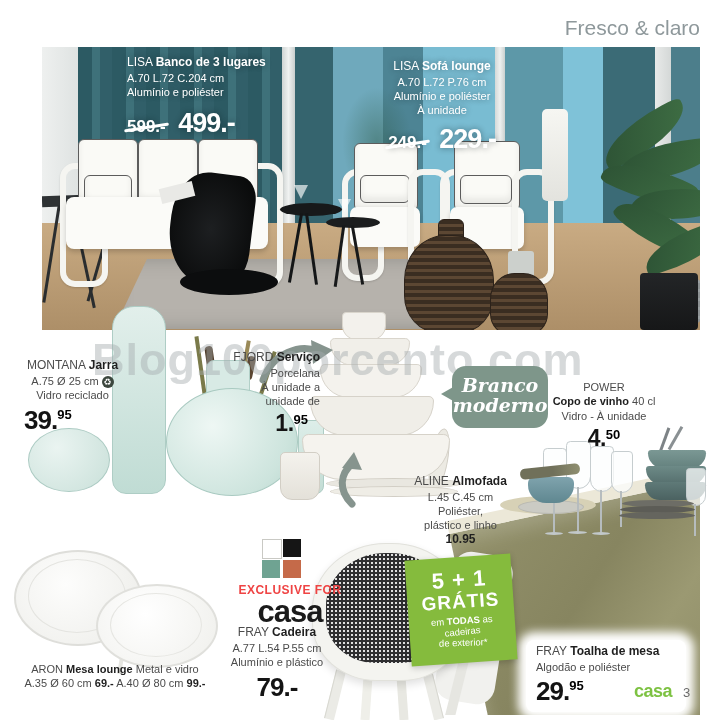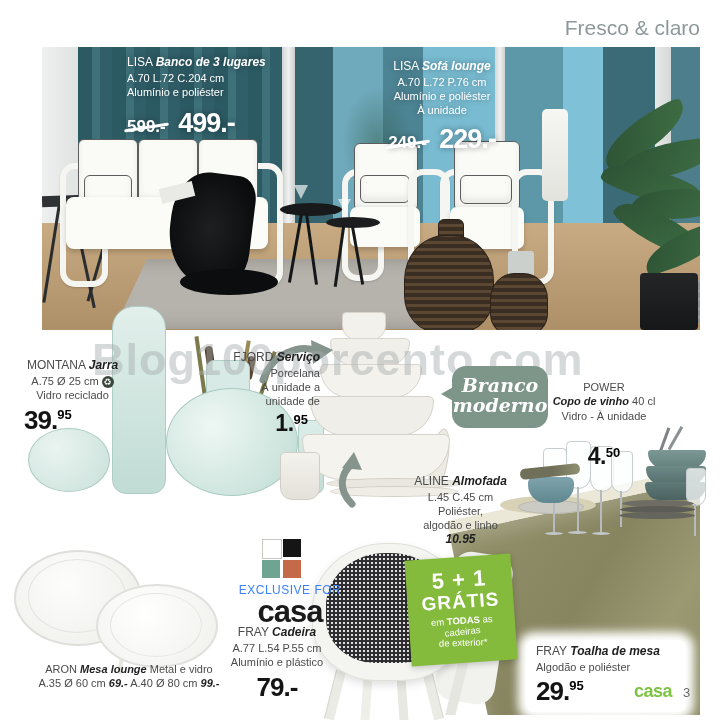--- a/index.html
+++ b/index.html
@@ -1,21 +1,21 @@
 <!DOCTYPE html>
 <html><head>
 <meta charset="utf-8">
 <style>
   html,body{margin:0;padding:0;background:#e9e9e9;font-family:"Liberation Sans",sans-serif;}
   .page{position:relative;width:720px;height:720px;background:#ffffff;overflow:hidden;margin:0 auto;}
   .abs{position:absolute;}
   
   .t11{font-size:11px;line-height:1.3;color:#4b4b4b;}
   .t12{font-size:12px;line-height:1.3;color:#4b4b4b;}
-  .bold{font-weight:bold;color:#1f1f1f;font-style:italic;}
+  .bold{font-weight:bold;color:#1f1f1f;}
   .center{text-align:center;}
   .right{text-align:right;}
   .price-lg{font-size:26px;font-weight:bold;color:#141414;letter-spacing:-1px;}
   .price-md{font-size:23px;font-weight:bold;color:#141414;letter-spacing:-0.5px;}
   .psup{font-size:13px;font-weight:bold;vertical-align:top;position:relative;top:2px;}
   .eco{display:inline-block;width:12px;height:12px;background:#3c473e;color:#fff;border-radius:50%;font-size:9px;line-height:12px;text-align:center;vertical-align:middle;}
   
   .photo{left:42px;top:47px;width:658px;height:283px;overflow:hidden;background:#9fb8bd;z-index:1;}
   .wlabel{color:#fff;text-shadow:0 0 6px rgba(0,20,25,.45);z-index:5;}
   .wlabel .t11,.wlabel .t12{color:#fff;}
@@ -207,32 +207,32 @@
   <div class="abs branco">
     <div class="l1">Branco</div>
     <div class="l2">moderno</div>
   </div>
 
   <div class="abs center" style="left:545px;top:380px;width:118px;z-index:20;">
     <div class="t11">POWER</div>
     <div class="t11"><span class="bold">Copo de vinho</span>
       <span>40 cl</span></div>
     <div class="t11">Vidro - À unidade</div>
-    <div style="margin-top:20px;">
+    <div style="margin-top:2px;">
       <span class="price-md">4.</span><span class="psup">50</span>
     </div>
   </div>
 
 
   <div class="abs center" style="left:398px;top:474px;width:125px;z-index:20;">
     <div class="t12"><span>ALINE</span>
       <span class="bold">Almofada</span></div>
     <div class="t11">L.45 C.45 cm</div>
     <div class="t11">Poliéster,</div>
-    <div class="t11">algodão e linho</div>
+    <div class="t11">plástico e linho</div>
     <div class="t12 bold">10.95</div>
   </div>
 
   <div class="abs" style="left:430px;top:425px;width:270px;height:290px;overflow:hidden;z-index:7;">
     <div class="abs" style="left:10px;top:34px;width:300px;height:290px;transform:rotate(-12deg);transform-origin:100% 0;
          background:linear-gradient(135deg,#93916b 0%,#878560 35%,#9b9972 55%,#82805c 100%);
          border-top:13px solid #ece8d8;box-shadow:inset 0 10px 18px rgba(255,255,255,.18);"></div>
     <div class="abs" style="left:14px;top:128px;width:60px;height:150px;background:#f1f1ee;border-radius:18px;transform:rotate(9deg);"></div>
     <div class="abs" style="left:22px;top:228px;width:10px;height:70px;background:#e6e6e1;transform:rotate(14deg);"></div>
   </div>
@@ -276,38 +276,38 @@
     <div class="g3"><span>em </span><span style="font-weight:bold">TODAS</span><span> as</span></div>
     <div class="g4">cadeiras</div>
     <div class="g5">de exterior*</div>
   </div>
 
   <div class="abs" style="left:262px;top:539px;width:18px;height:18px;background:#ffffff;border:1px solid #c9c9c4;z-index:20;"></div>
   <div class="abs" style="left:283px;top:539px;width:18px;height:18px;background:#151515;z-index:20;"></div>
   <div class="abs" style="left:262px;top:560px;width:18px;height:18px;background:#6fa392;z-index:20;"></div>
   <div class="abs" style="left:283px;top:560px;width:18px;height:18px;background:#c56a49;z-index:20;"></div>
   <div class="abs center" style="left:225px;top:583px;width:130px;z-index:20;">
-    <div style="font-size:12px;font-weight:normal;color:#3b82f6;letter-spacing:0.5px;">EXCLUSIVE FOR</div>
+    <div style="font-size:12px;font-weight:bold;color:#ef4444;letter-spacing:0.5px;">EXCLUSIVE FOR</div>
     <div style="font-size:31px;font-weight:bold;color:#1a1a1a;letter-spacing:-1px;line-height:0.95;">casa</div>
   </div>
   <div class="abs center" style="left:212px;top:625px;width:130px;z-index:20;">
     <div class="t12"><span>FRAY</span>
       <span class="bold">Cadeira</span></div>
     <div class="t11">A.77 L.54 P.55 cm</div>
     <div class="t11">Alumínio e plástico</div>
     <div class="price-lg" style="margin-top:3px;">79.-</div>
   </div>
 
   <div class="abs" style="left:14px;top:550px;width:124px;height:92px;background:radial-gradient(circle at 40% 35%,#fdfdfc,#ecece8);border:2px solid #dededa;border-radius:50%;z-index:8;"></div>
   <div class="abs" style="left:28px;top:559px;width:96px;height:72px;border:1px solid #e4e4e0;border-radius:50%;z-index:8;"></div>
   <div class="abs" style="left:190px;top:600px;width:4px;height:56px;background:#e2e2dd;transform:rotate(-16deg);z-index:8;"></div>
   <div class="abs" style="left:120px;top:640px;width:4px;height:34px;background:#e6e6e1;transform:rotate(10deg);z-index:8;"></div>
   <div class="abs" style="left:96px;top:584px;width:118px;height:80px;background:radial-gradient(circle at 40% 35%,#ffffff,#efefeb);border:2px solid #e0e0dc;border-radius:50%;z-index:9;"></div>
   <div class="abs" style="left:110px;top:593px;width:90px;height:62px;border:1px solid #e6e6e2;border-radius:50%;z-index:9;"></div>
-  <div class="abs center" style="left:14px;top:662px;width:230px;z-index:20;">
+  <div class="abs center" style="left:0;top:662px;width:230px;z-index:20;">
     <div class="t11"><span>ARON</span>
       <span class="bold">Mesa lounge</span>
       <span>Metal e vidro</span></div>
     <div class="t11"><span>A.35 Ø 60 cm</span>
       <span class="bold">69.-</span>
       <span>A.40 Ø 80 cm</span>
       <span class="bold">99.-</span></div>
   </div>
 
   <div class="abs" style="left:526px;top:640px;width:160px;height:72px;background:#ffffff;border-radius:8px;box-shadow:0 0 10px 8px #ffffff;z-index:18;"></div>

